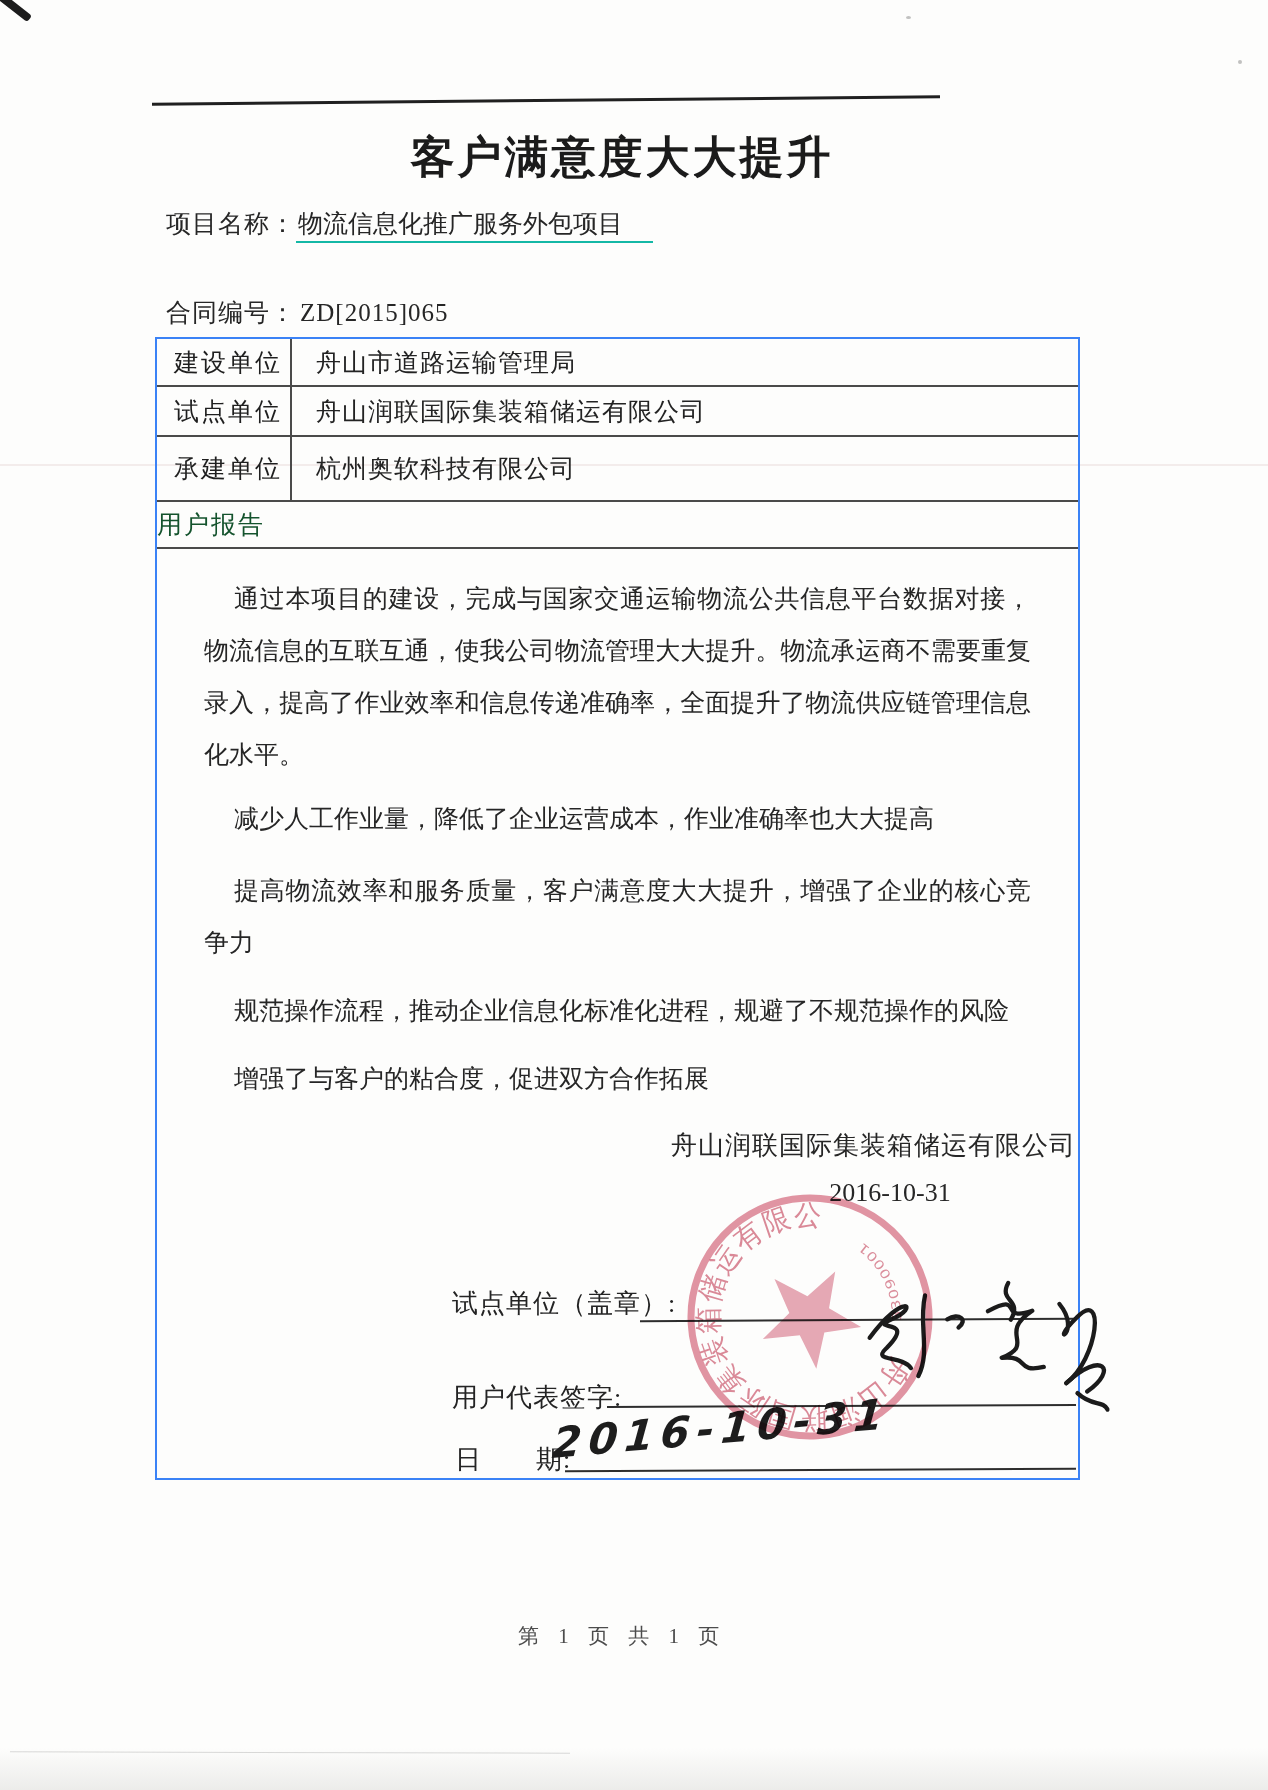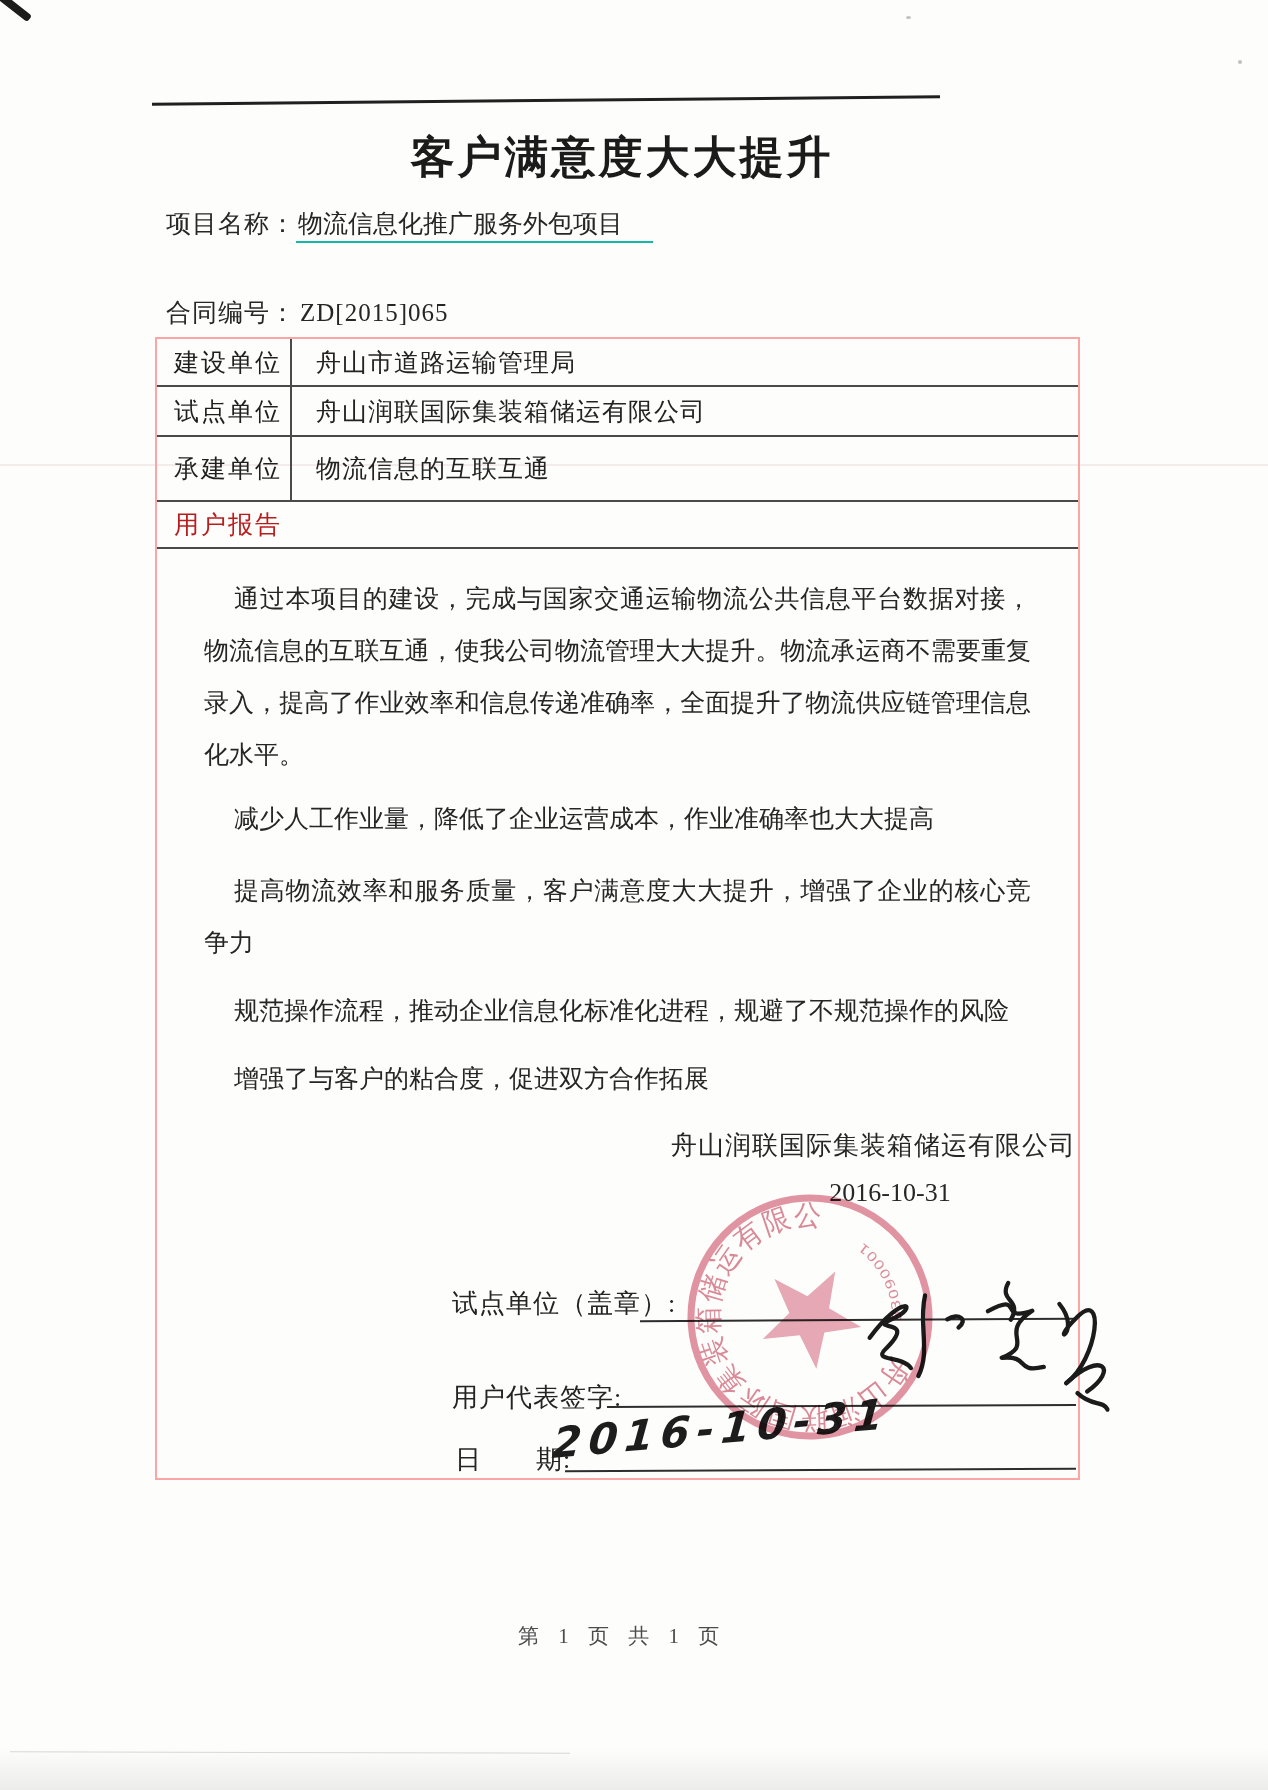--- a/index.html
+++ b/index.html
@@ -18,27 +18,27 @@
   .top-rule{position:absolute;left:152px;top:99px;width:788px;height:3px;background:#202020;transform:rotate(-.55deg);}
   .doc-title{position:absolute;left:154px;top:128px;width:936px;margin:0;text-align:center;
     font-family:"Liberation Sans","DejaVu Sans",sans-serif;font-size:44px;font-weight:bold;letter-spacing:3px;color:#1b1b1b;}
   .field-line{position:absolute;left:166px;font-size:25px;color:#262626;}
   .field-project{top:207px;}
   .field-contract{top:296px;}
   .field-label{letter-spacing:1px;}
   .field-value-underlined{border-bottom:2px solid #14b8a6;padding:0 30px 4px 2px;}
   .field-value{padding-left:4px;letter-spacing:1px;}
   
-  .info-table{position:absolute;left:155px;top:337px;width:925px;height:1143px;border:2px solid #fca5a5;box-sizing:border-box;}
+  .info-table{position:absolute;left:155px;top:337px;width:925px;height:1143px;border:2px solid #3b82f6;box-sizing:border-box;}
   .it-row{display:flex;align-items:center;border-bottom:2px solid #4a4a4a;box-sizing:border-box;}
   .it-row.r1{height:48px;} .it-row.r2{height:50px;} .it-row.r3{height:65px;} .it-row.r4{height:47px;}
   .it-label{width:133px;flex:0 0 133px;padding-left:17px;box-sizing:border-box;font-size:25px;color:#1f1f1f;letter-spacing:2px;}
   .it-sep{align-self:stretch;width:2px;background:#4a4a4a;}
   .it-value{padding-left:24px;font-size:25px;color:#232323;letter-spacing:1px;}
-  .it-section{font-size:25px;letter-spacing:2px;padding-left:17px;color:#b91c1c;}
+  .it-section{font-size:25px;letter-spacing:2px;color:#14532d;}
   .it-body{padding:0 35px;box-sizing:border-box;}
   .it-body p{margin:12px;font-size:25px;line-height:52px;text-align:justify;text-indent:30px;color:#262626;}
   .it-body p.p1{margin-top:24px;}
   .it-body p.p2{margin-top:0px;}
   .it-body p.p3{margin-top:20px;}
   .it-body p.p4{margin-top:16px;}
   .it-body p.p5{margin-top:16px;}
   
   .signoff-company{position:absolute;top:1128px;left:580px;width:496px;text-align:right;font-size:26px;letter-spacing:1px;color:#262626;}
   .signoff-date{position:absolute;top:1178px;left:730px;width:320px;text-align:center;font-size:26px;color:#262626;}
@@ -90,21 +90,21 @@
       <div class="it-value">舟山市道路运输管理局</div>
     </div>
     <div class="it-row r2">
       <div class="it-label">试点单位</div>
       <div class="it-sep"></div>
       <div class="it-value">舟山润联国际集装箱储运有限公司</div>
     </div>
     <div class="it-row r3">
       <div class="it-label">承建单位</div>
       <div class="it-sep"></div>
-      <div class="it-value">物流信息的互联互通</div>
+      <div class="it-value">杭州奥软科技有限公司</div>
     </div>
     <div class="it-row r4">
       <div class="it-section">用户报告</div>
     </div>
     <div class="it-body">
       <p class="p1">通过本项目的建设，完成与国家交通运输物流公共信息平台数据对接，物流信息的互联互通，使我公司物流管理大大提升。物流承运商不需要重复录入，提高了作业效率和信息传递准确率，全面提升了物流供应链管理信息化水平。</p>
       <p class="p2">减少人工作业量，降低了企业运营成本，作业准确率也大大提高</p>
       <p class="p3">提高物流效率和服务质量，客户满意度大大提升，增强了企业的核心竞争力</p>
       <p class="p4">规范操作流程，推动企业信息化标准化进程，规避了不规范操作的风险</p>
       <p class="p5">增强了与客户的粘合度，促进双方合作拓展</p>

